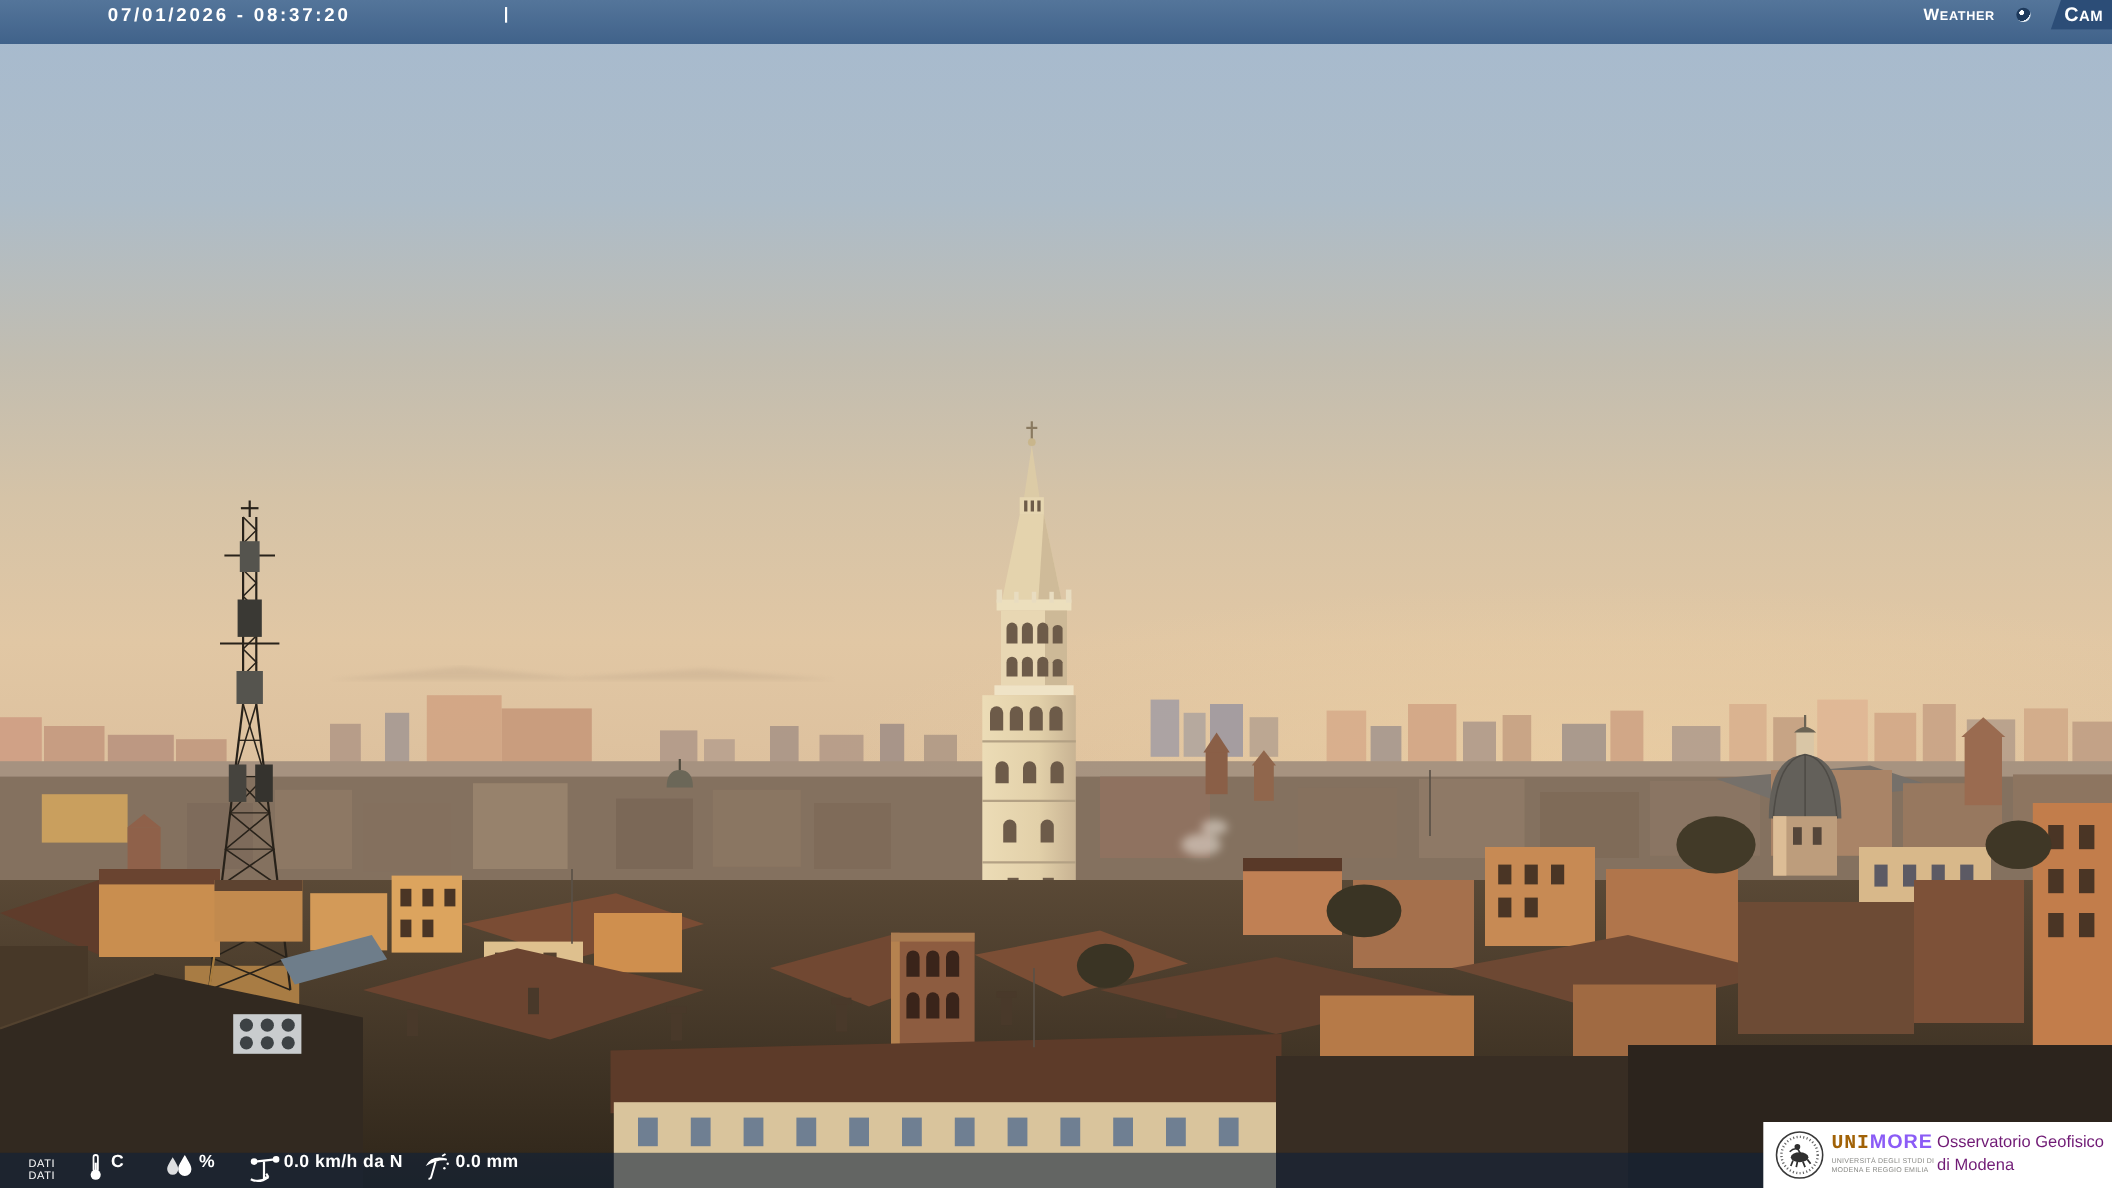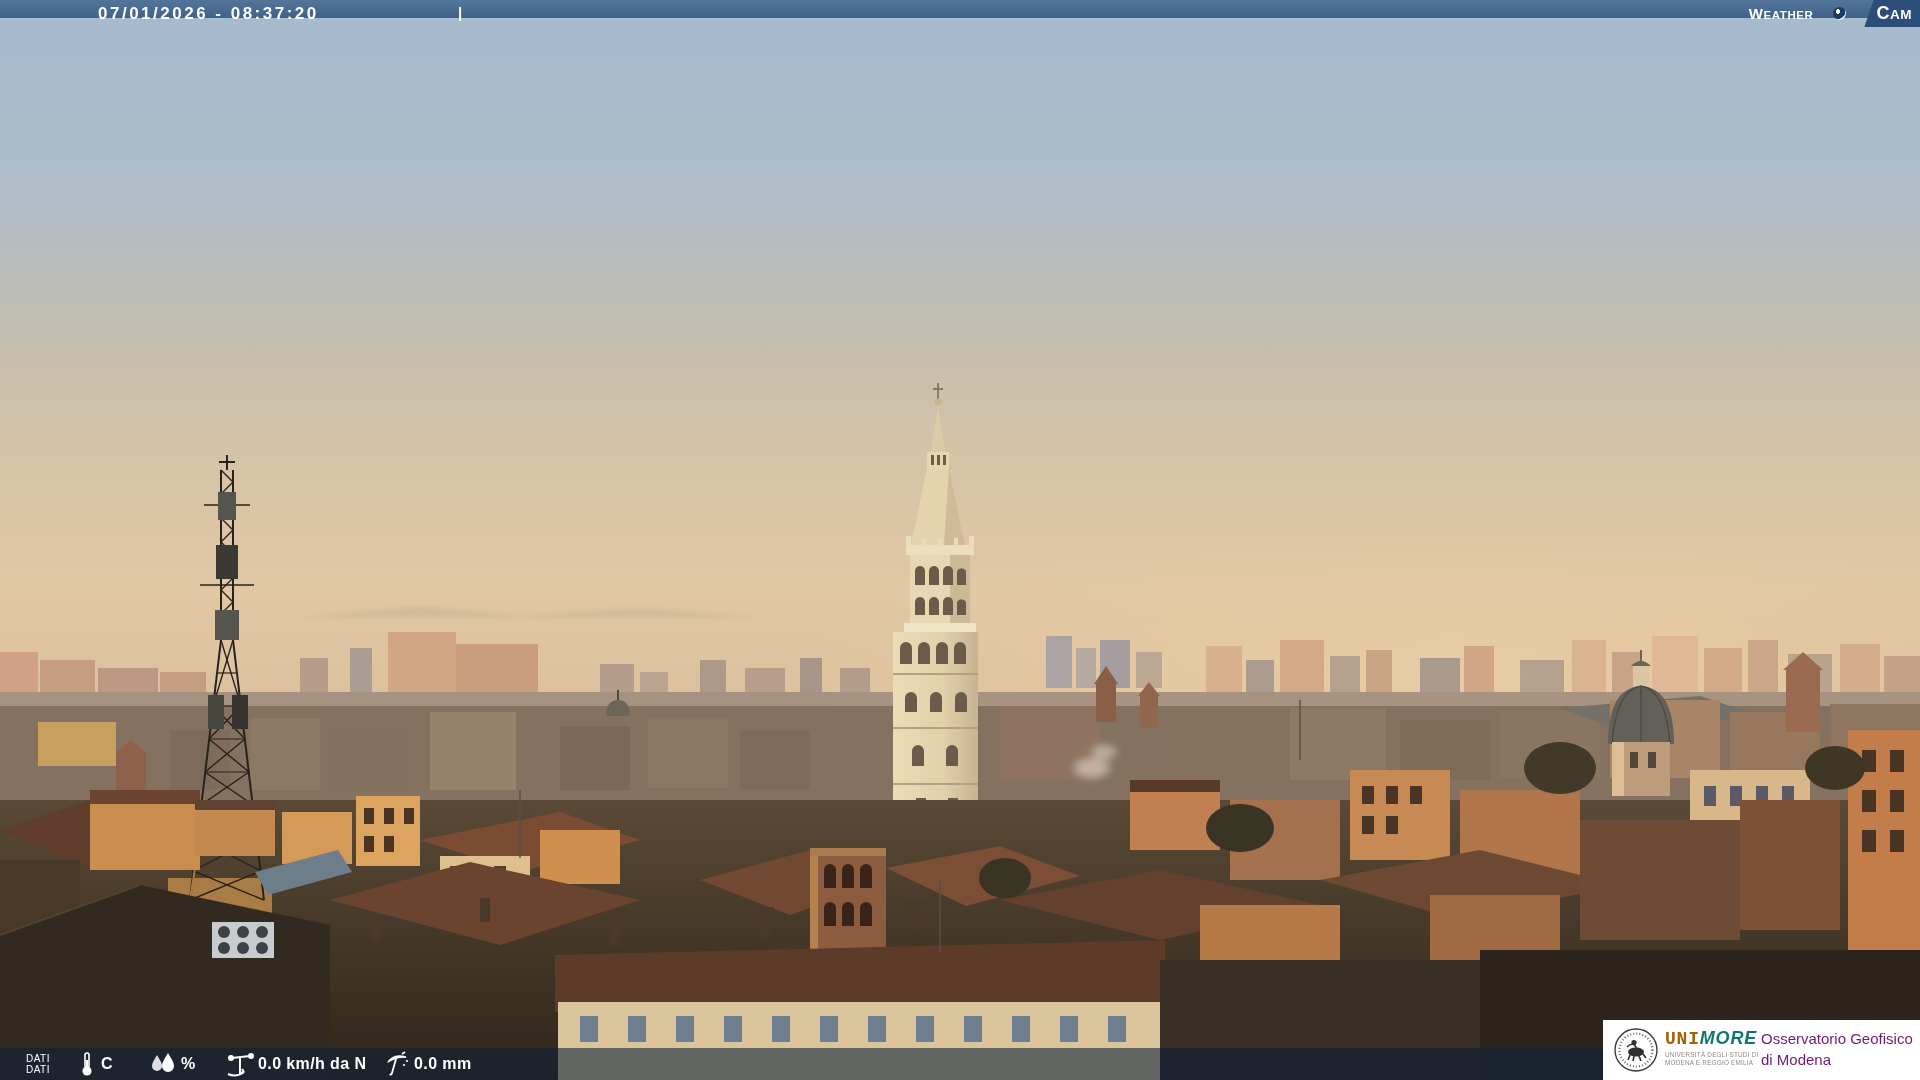--- a/index.html
+++ b/index.html
@@ -1,21 +1,21 @@
 <!DOCTYPE html>
 <html><head>
 <meta charset="utf-8">
 <style>
   html,body{margin:0;padding:0;background:#000;}
   .stage{position:relative;width:1920px;height:1080px;overflow:hidden;
          font-family:"Liberation Sans",sans-serif;}
   .photo{position:absolute;inset:0;display:block;}
 
   
-  .topbar{position:absolute;left:0;top:0;width:1920px;height:18px;
+  .topbar{position:absolute;left:0;top:0;width:1920px;height:40px;
           background:linear-gradient(#54759a,#40628a);color:#fff;}
   .ts{position:absolute;left:98px;top:0;height:27px;line-height:27px;
       font-size:17px;font-weight:bold;letter-spacing:2.5px;white-space:nowrap;}
   .sep{position:absolute;left:458px;top:0;height:27px;line-height:26px;
        font-size:15px;font-weight:bold;}
   .title{position:absolute;left:512px;top:0;height:27px;line-height:27px;
          font-size:12.5px;font-weight:bold;letter-spacing:.2px;white-space:nowrap;}
   .brandbox{position:absolute;right:0;top:0;height:27px;width:160px;}
   .brand-dark{position:absolute;right:0;top:0;height:27px;width:58px;background:#2c4d77;
               clip-path:polygon(20% 0,100% 0,100% 100%,4% 100%);}
@@ -24,33 +24,33 @@
       display:inline-block;color:#fff;}
   .bw::first-letter{font-size:15px;}
   .bc{font-size:13.5px;font-weight:bold;letter-spacing:.5px;text-transform:uppercase;
       display:inline-block;color:#fff;margin-left:12px;}
   .bc::first-letter{font-size:18px;}
   .lens{width:13px;height:13px;border-radius:50%;background:radial-gradient(circle at 38% 35%,#ffffff 0 18%,#1e3a5c 20% 62%,#e8eef5 64% 100%);}
 
   
   .wbar{position:absolute;left:0;top:1048px;width:1920px;height:32px;
         background:rgba(14,32,58,.58);color:#fff;}
-  .wbar .blk{position:absolute;top:0;height:32px;display:flex;align-items:center;}
+  .wbar .blk{position:absolute;top:0;height:32px;display:flex;}
   .datilbl{left:14px;width:48px;flex-direction:column;justify-content:center;
            font-size:10px;line-height:11px;letter-spacing:.5px;text-align:center;}
   .wval{font-size:16px;font-weight:bold;letter-spacing:.4px;white-space:nowrap;}
   .wicon{display:block;}
 
   
   .plate{position:absolute;left:1603px;top:1020px;width:317px;height:60px;background:#fff;}
   .seal{position:absolute;left:10px;top:7px;}
   .wordmark{position:absolute;left:62px;top:8px;line-height:20px;}
   .wm-main{font-size:18px;font-weight:bold;letter-spacing:.8px;white-space:nowrap;}
   .wm-uni{color:#a16207;font-family:Liberation Mono, monospace;}
-  .wm-more{color:#0f766e;font-style:italic;}
+  .wm-more{color:#8b5cf6;}
   .wm-sub{font-size:6.4px;line-height:7.5px;color:#8a8a86;letter-spacing:.2px;
           text-transform:uppercase;margin-top:2px;white-space:nowrap;}
   .org{position:absolute;left:158px;top:8px;font-size:15px;line-height:21px;
        color:#701a75;white-space:nowrap;}
 </style>
 </head>
 <body>
 
 <div class="stage">
 

